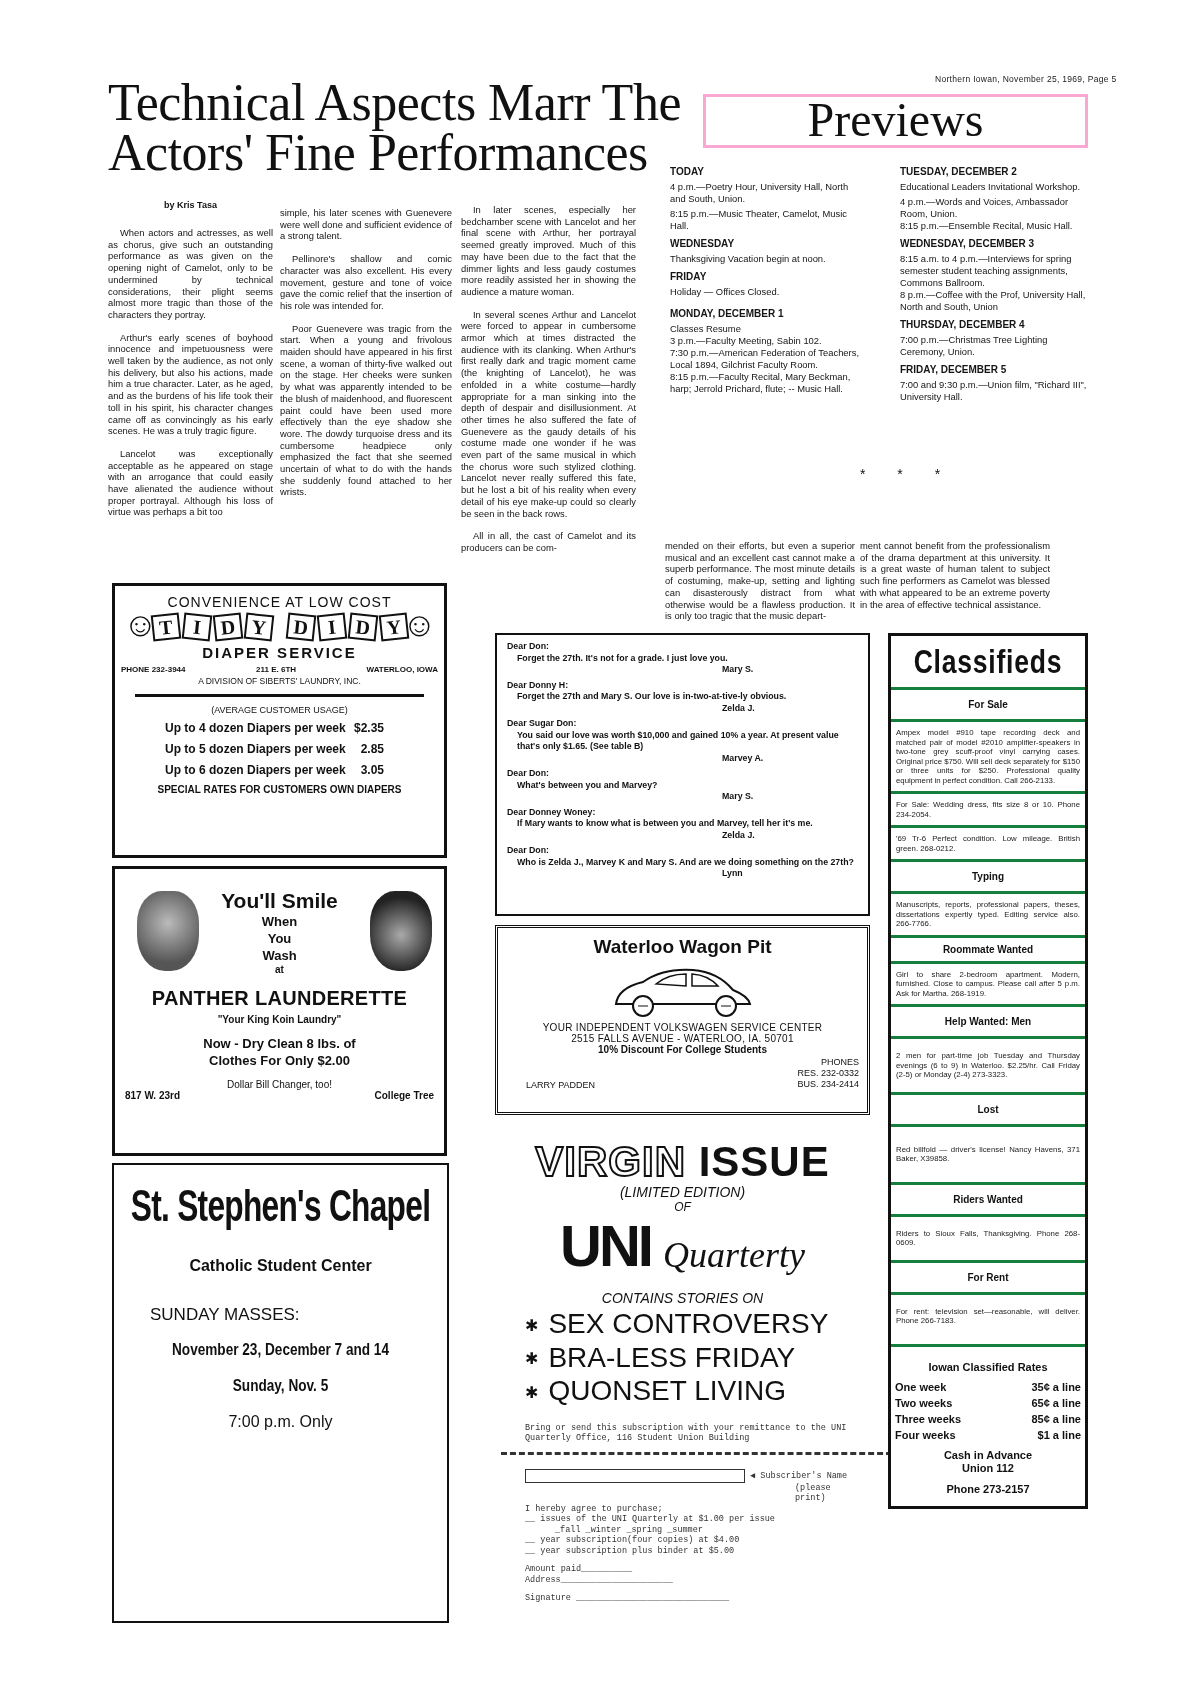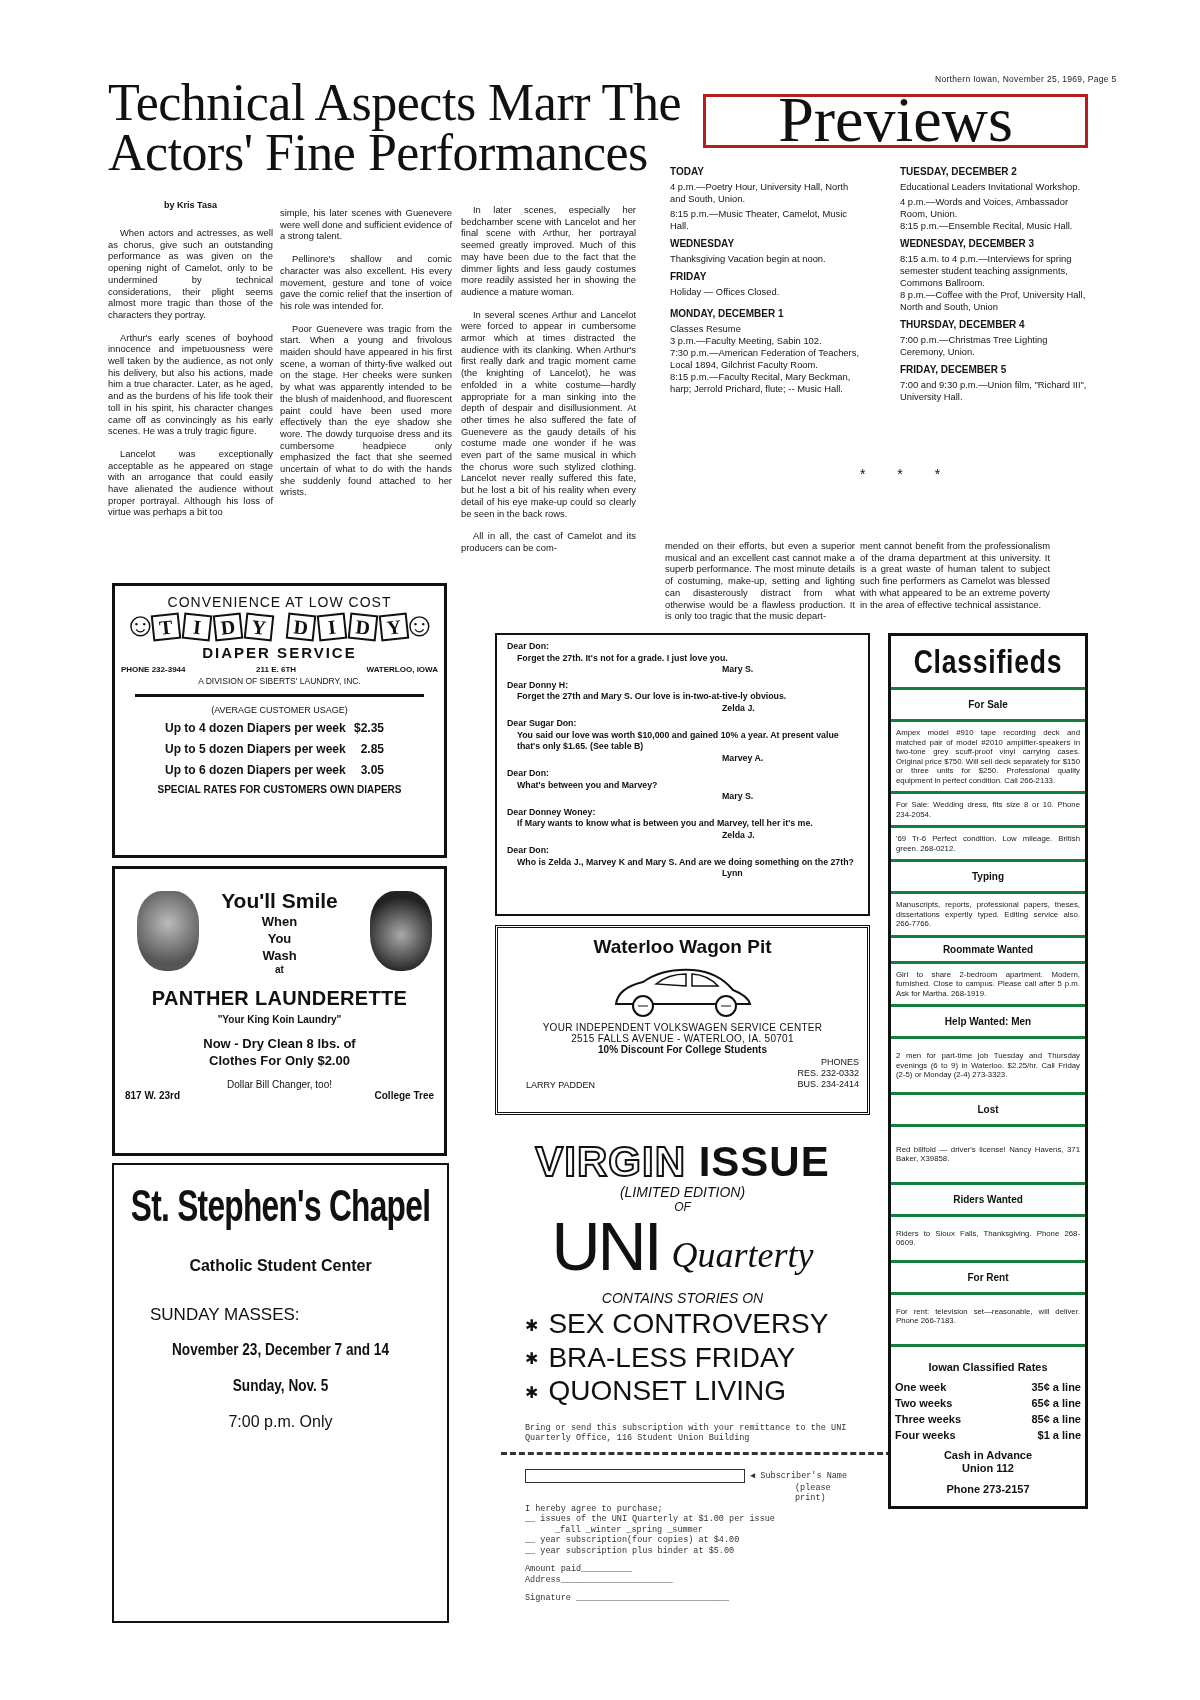--- a/index.html
+++ b/index.html
@@ -1,20 +1,20 @@
 <!DOCTYPE html>
 <html><head>
 <meta charset="utf-8">
 <style>
 *{box-sizing:border-box;margin:0;padding:0}
 body{width:1200px;height:1700px;background:#fff;color:#111;font-family:"Liberation Sans",sans-serif;position:relative;overflow:hidden}
 .abs{position:absolute}
 .headline{left:108px;top:78px;width:600px;font-family:"Liberation Serif",serif;font-size:52px;line-height:50px;letter-spacing:-0.5px;color:#111}
 .masthead{left:935px;top:74px;font-size:8.5px;color:#222;letter-spacing:0.3px}
-.previews-box{left:703px;top:94px;width:385px;height:54px;border:3px solid #b91c1c;text-align:center;font-family:"Liberation Serif",serif;font-size:64px;line-height:46px}
+.previews-box{left:703px;top:94px;width:385px;height:54px;border:3px solid #f9a8d4;text-align:center;font-family:"Liberation Serif",serif;font-size:48px;line-height:46px}
 .byline{left:108px;top:200px;width:165px;text-align:center;font-weight:bold;font-size:9px}
 .col{font-size:9.4px;line-height:11.7px;text-align:justify;color:#151515}
 .col p{text-indent:12px;margin-bottom:11px}
 .col1{left:108px;top:227px;width:165px}
 .col2{left:280px;top:207px;width:172px}
 .col3{left:461px;top:204px;width:175px}
 .col4{left:665px;top:540px;width:190px}
 .col5{left:860px;top:540px;width:190px}
 .prev{font-size:9.4px;line-height:12px;color:#151515}
 .prev h4{font-size:10px;font-weight:bold;margin:6px 0 3px}
@@ -66,21 +66,21 @@
 .wagon .l{font-size:10px;letter-spacing:0.3px}
 .wagon .disc{font-size:10px;font-weight:bold}
 .wagon .bottom{display:flex;justify-content:space-between;align-items:flex-end;padding:2px 8px 0 28px;font-size:9px}
 .wagon .phones{text-align:right;line-height:11px}
 .uni{left:495px;top:1120px;width:375px;height:510px;text-align:center}
 .uni .virgin{font-size:42px;font-weight:bold;letter-spacing:1px;margin-top:18px}
 .uni .virgin .o{color:#fff;-webkit-text-stroke:2px #111}
 .uni .ltd{font-size:14px;font-style:italic;margin-top:-2px}
 .uni .of{font-size:12px;font-style:italic}
 .uni .uniq{display:flex;align-items:flex-end;justify-content:center;gap:12px;margin-top:2px}
-.uni .big{font-size:68px;font-weight:normal;letter-spacing:-3px;line-height:60px}
+.uni .big{font-size:58px;font-weight:bold;letter-spacing:-3px;line-height:60px}
 .uni .q{font-family:"Liberation Serif",serif;font-style:italic;font-size:36px}
 .uni .contains{font-size:14px;font-style:italic;margin-top:14px}
 .uni .stories{text-align:left;padding-left:30px;font-size:28px;line-height:32px;margin-top:2px}
 .uni .stories span.star{font-size:16px;margin-right:10px;vertical-align:middle}
 .uni .form{text-align:left;font-family:"Liberation Mono",monospace;font-size:8.5px;line-height:10.5px;color:#333;padding:14px 10px 0 30px}
 .uni .dash{border-top:3px dashed #333;margin:8px 0 14px -24px;width:400px}
 .uni .namebox{display:inline-block;border:1.5px solid #333;width:220px;height:14px;vertical-align:middle}
 .cls{left:888px;top:633px;width:200px;border:3px solid #111;background:#15803d}
 .cls .sec{background:#fff;margin-bottom:3px}
 .cls .head{text-align:center;font-weight:bold;font-size:10px;padding:9px 0}

